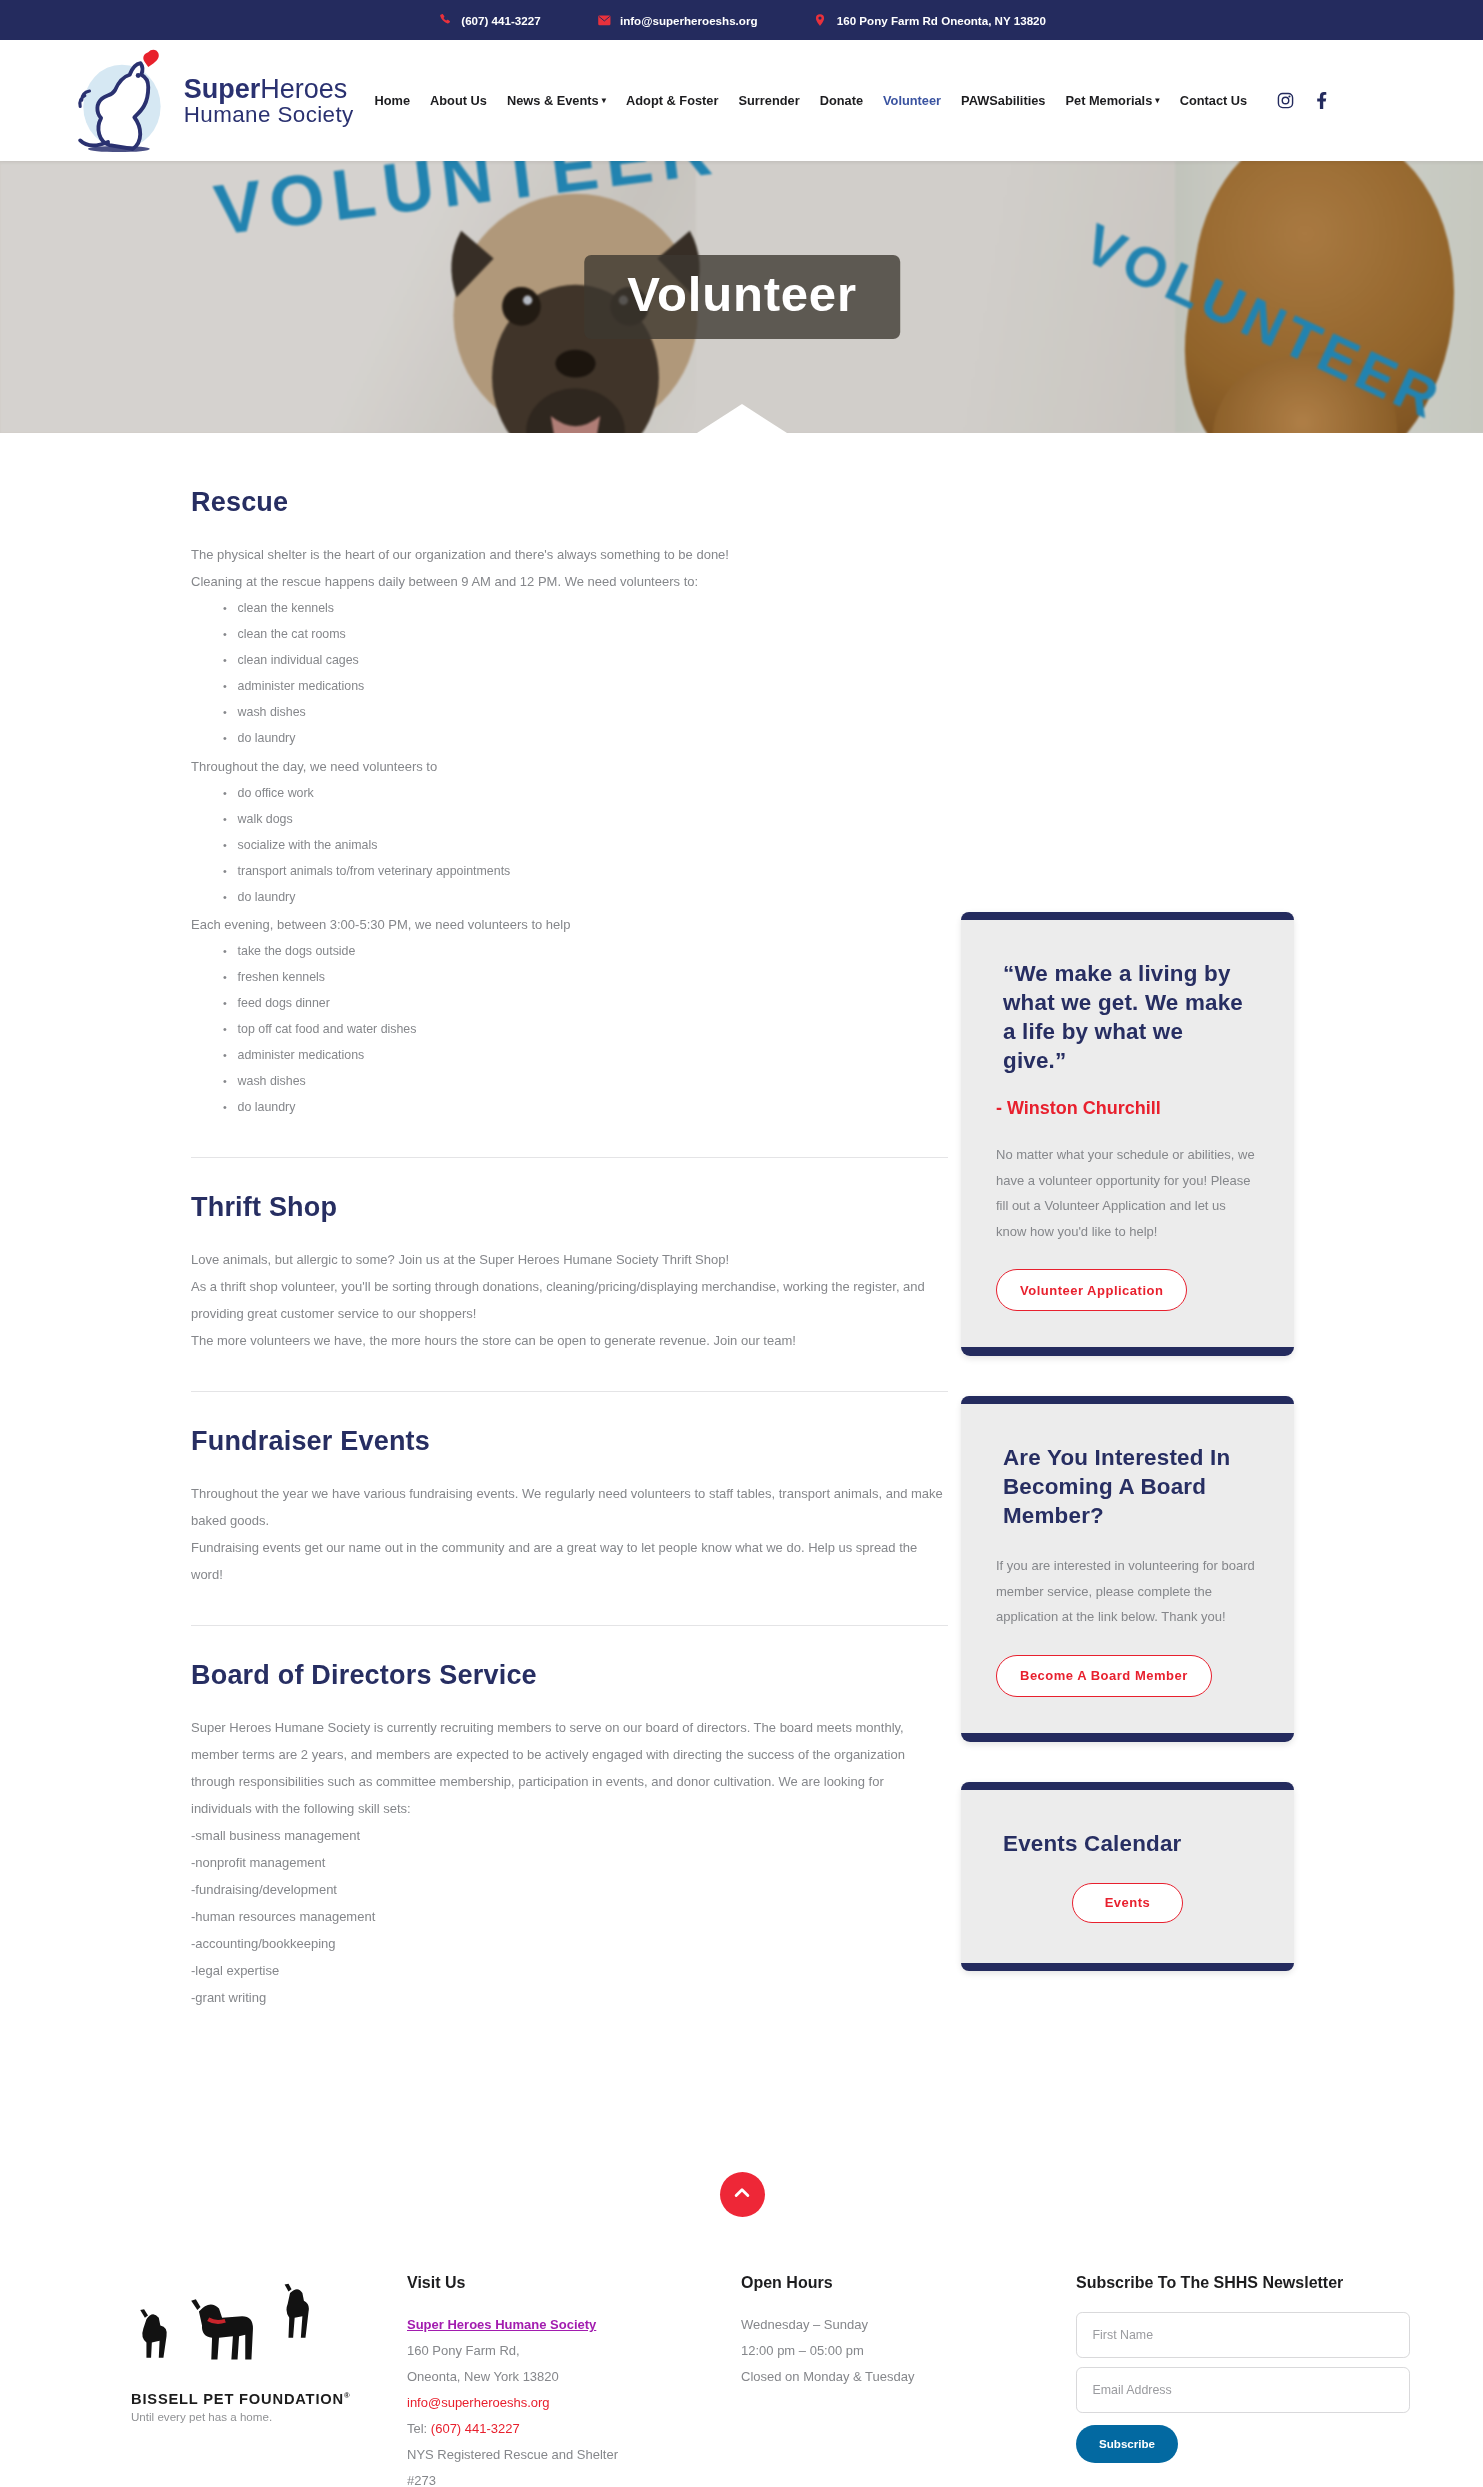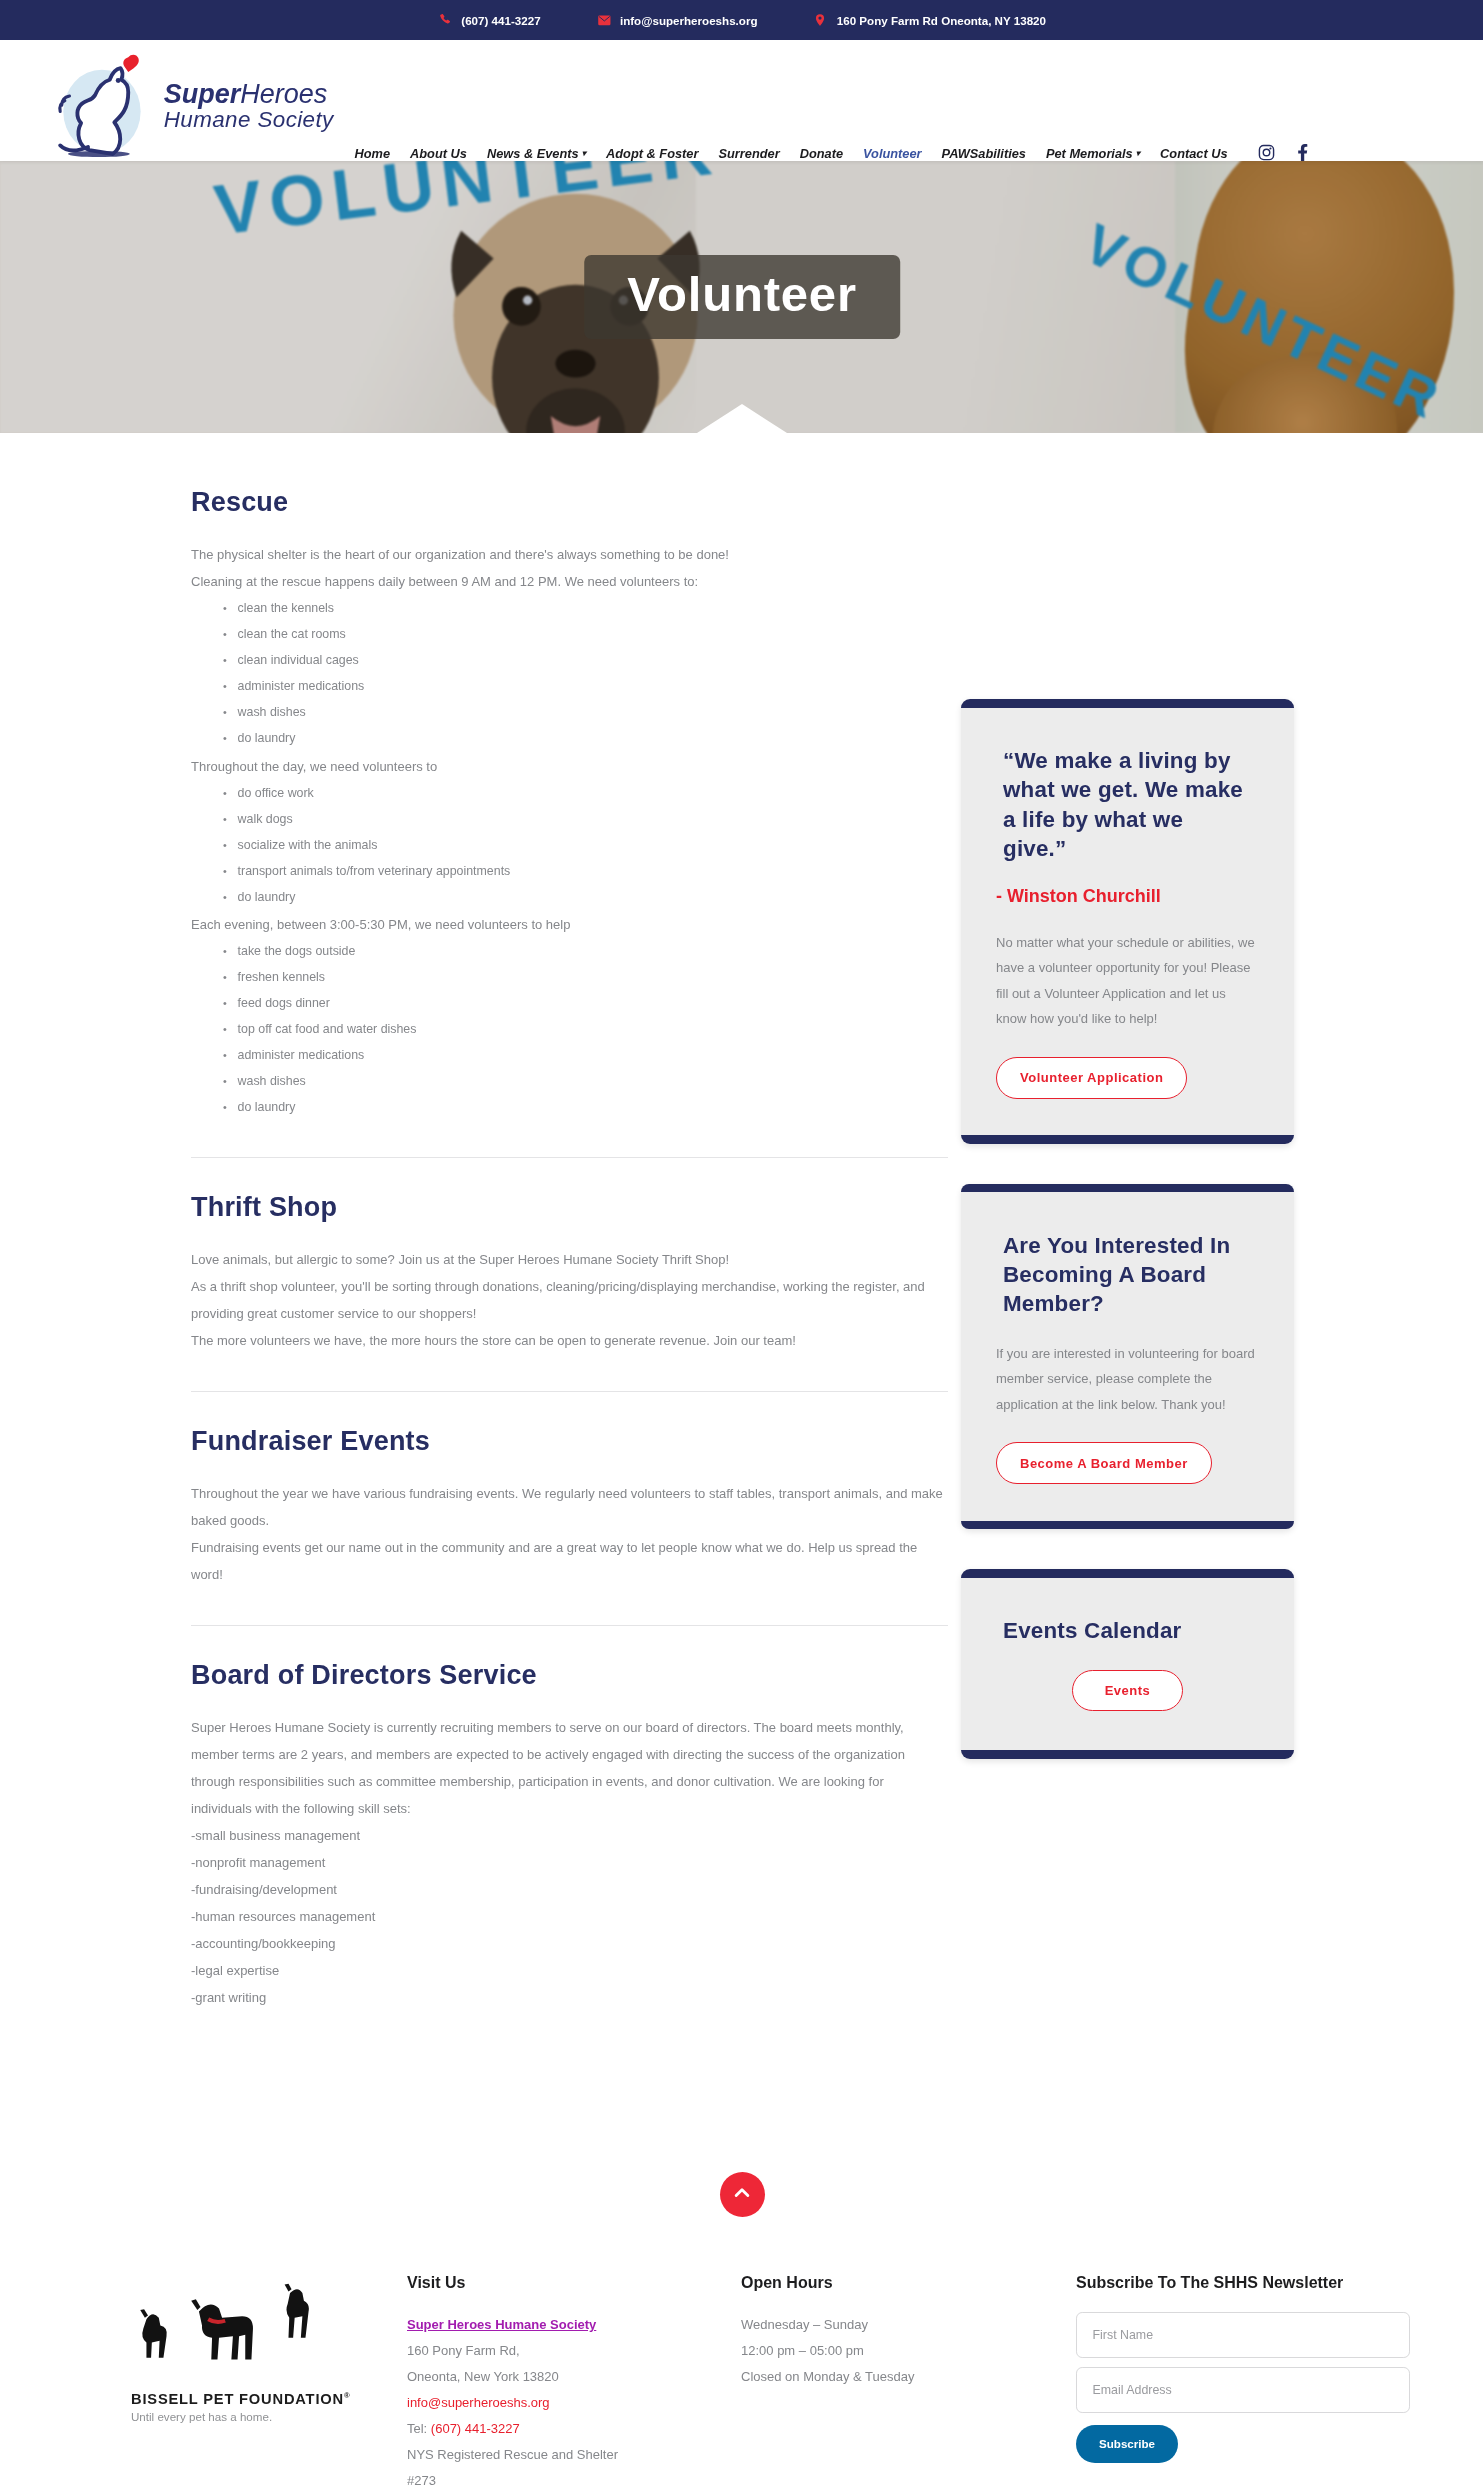--- a/index.html
+++ b/index.html
@@ -13,22 +13,22 @@
   
   .topbar {
     height:40px; background:#242b5e; color:#fff;
     display:flex; align-items:center; justify-content:center; gap:56px;
     font-size:11.6px; font-weight:700;
   }
   .topbar .tb-item { display:flex; align-items:center; gap:9.3px; }
   .tb-ico { width:14px; height:14px; display:inline-block; }
   
   .header {
-    height:121px; background:#fff; display:flex; align-items:flex-end;
-    padding:0 54px; box-shadow:0 1.5px 3.1px rgba(0,0,0,.06); position:relative; z-index:5;font-style:italic;
+    height:121px; background:#fff; display:flex; align-items:center;
+    padding:0 74px; box-shadow:0 1.5px 3.1px rgba(0,0,0,.06); position:relative; z-index:5;
   }
   .logo { display:flex; align-items:center; gap:10.8px; cursor:pointer; }
   .logo-text { line-height:1.05; color:#2a3170; }
   .logo-line1 { font-size:27px; }
   .logo-line1 .b { font-weight:800; }
   .logo-line1 .r { font-weight:400; }
   .logo-line2 { font-size:22.4px; font-weight:400; letter-spacing:0.4px; }
   .nav { display:flex; align-items:center; margin-left:10.8px; }
   .nav a {
     text-decoration:none; color:#1c1c1f; font-size:12.8px; font-weight:600;
@@ -63,21 +63,21 @@
   .hero-overlay { position:absolute; inset:0; background:rgba(25,20,15,.14); }
   .hero-titlebox {
     position:absolute; left:50%; top:94px; transform:translateX(-50%);
     background:rgba(62,56,49,.78); border-radius:7px; padding:10.8px 43px 17px;
   }
   .hero-title { color:#fff; font-size:49px; font-weight:700; letter-spacing:0.8px; }
   .hero-notch { position:absolute; bottom:0; left:50%; transform:translateX(-50%);
     width:0; height:0; border-left:45px solid transparent; border-right:45px solid transparent;
     border-bottom:29px solid #ffffff; }
   
-  .main { display:flex; padding:54px 190px 116px 191px; align-items:center; }
+  .main { display:flex; padding:54px 190px 116px 191px; align-items:flex-end; }
   .content { flex:1; min-width:0; }
   .content h2 { color:#272e62; font-size:27px; font-weight:800; margin:0 0 23px; letter-spacing:0.2px; }
   .content p { font-size:13px; line-height:27px; margin:0; color:#85878b; }
   .content ul { list-style:none; margin:0 0 1.5px 32px; padding:0; }
   .content li { font-size:12.4px; line-height:26px; color:#85878b; }
   .content li::before { content:"•"; margin-right:10.8px; font-size:10.8px; }
   .content hr { border:none; border-top:0.8px solid #e4e4e6; margin:37px 0 34px; }
   .skills { font-size:12.4px; line-height:26px; }
   
   .sidebar { width:333px; margin-left:13px; flex-shrink:0; }

